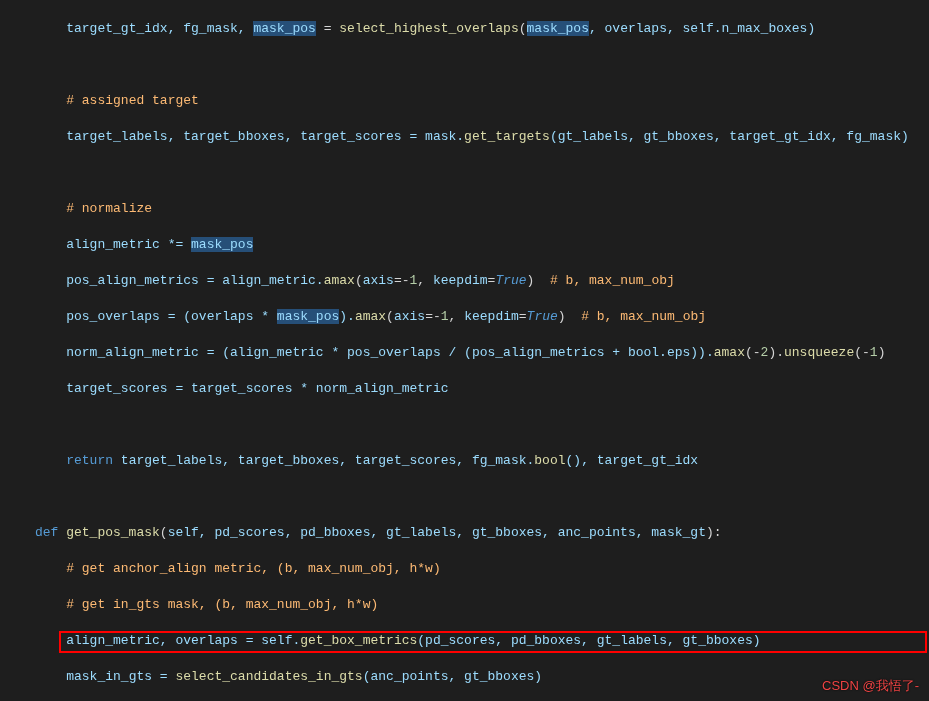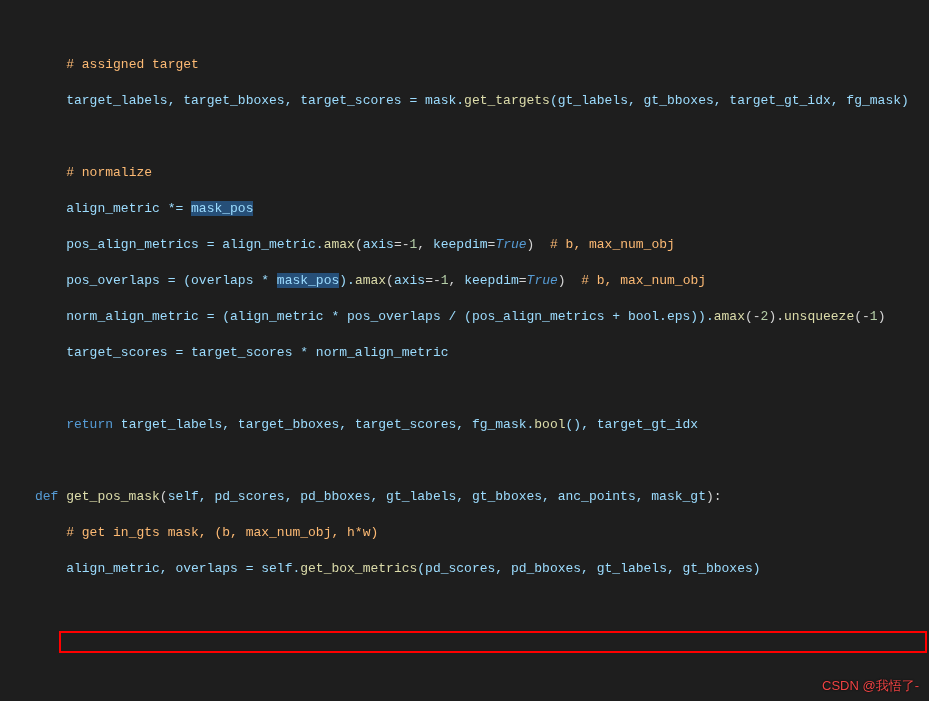--- a/index.html
+++ b/index.html
@@ -40,36 +40,39 @@
     color: #ef4444;
     font-size: 13px;
     font-family: sans-serif;
     text-shadow: 0 0 2px #000;
   }
 </style>
 </head>
 <body>
 
 <div class="editor">
+<div class="line">    <span class="var">target_gt_idx, fg_mask, </span><span class="var hl">mask_pos</span><span> = </span><span class="fn">select_highest_overlaps</span><span>(</span><span class="var hl">mask_pos</span><span class="var">, overlaps, self.n_max_boxes)</span></div>
 <div class="line"></div>
 <div class="line">    <span class="comment"># assigned target</span></div>
 <div class="line">    <span class="var">target_labels, target_bboxes, target_scores = mask.</span><span class="fn">get_targets</span><span class="var">(gt_labels, gt_bboxes, target_gt_idx, fg_mask)</span></div>
 <div class="line"></div>
 <div class="line">    <span class="comment"># normalize</span></div>
 <div class="line">    <span class="var">align_metric *= </span><span class="var hl">mask_pos</span></div>
 <div class="line">    <span class="var">pos_align_metrics = align_metric.</span><span class="fn">amax</span><span>(</span><span class="param">axis</span><span>=-</span><span class="num">1</span><span>, </span><span class="param">keepdim</span><span>=</span><span class="const">True</span><span>)  </span><span class="comment"># b, max_num_obj</span></div>
 <div class="line">    <span class="var">pos_overlaps = (overlaps * </span><span class="var hl">mask_pos</span><span class="var">).</span><span class="fn">amax</span><span>(</span><span class="param">axis</span><span>=-</span><span class="num">1</span><span>, </span><span class="param">keepdim</span><span>=</span><span class="const">True</span><span>)  </span><span class="comment"># b, max_num_obj</span></div>
 <div class="line">    <span class="var">norm_align_metric = (align_metric * pos_overlaps / (pos_align_metrics + bool.eps)).</span><span class="fn">amax</span><span>(-</span><span class="num">2</span><span>).</span><span class="fn">unsqueeze</span><span>(-</span><span class="num">1</span><span>)</span></div>
 <div class="line">    <span class="var">target_scores = target_scores * norm_align_metric</span></div>
 <div class="line"></div>
 <div class="line">    <span class="kw">return</span><span class="var"> target_labels, target_bboxes, target_scores, fg_mask.</span><span class="fn">bool</span><span class="var">(), target_gt_idx</span></div>
 <div class="line"></div>
 <div class="line"><span class="kw">def</span><span class="fn"> get_pos_mask</span><span>(</span><span class="param">self, pd_scores, pd_bboxes, gt_labels, gt_bboxes, anc_points, mask_gt</span><span>):</span></div>
+<div class="line">    <span class="comment"># get anchor_align metric, (b, max_num_obj, h*w)</span></div>
 <div class="line">    <span class="comment"># get in_gts mask, (b, max_num_obj, h*w)</span></div>
 <div class="line">    <span class="var">align_metric, overlaps = self.</span><span class="fn">get_box_metrics</span><span class="var">(pd_scores, pd_bboxes, gt_labels, gt_bboxes)</span></div>
+<div class="line">    <span class="var">mask_in_gts = </span><span class="fn">select_candidates_in_gts</span><span class="var">(anc_points, gt_bboxes)</span></div>
 
 
 
 
 
 
 
 
 
 

